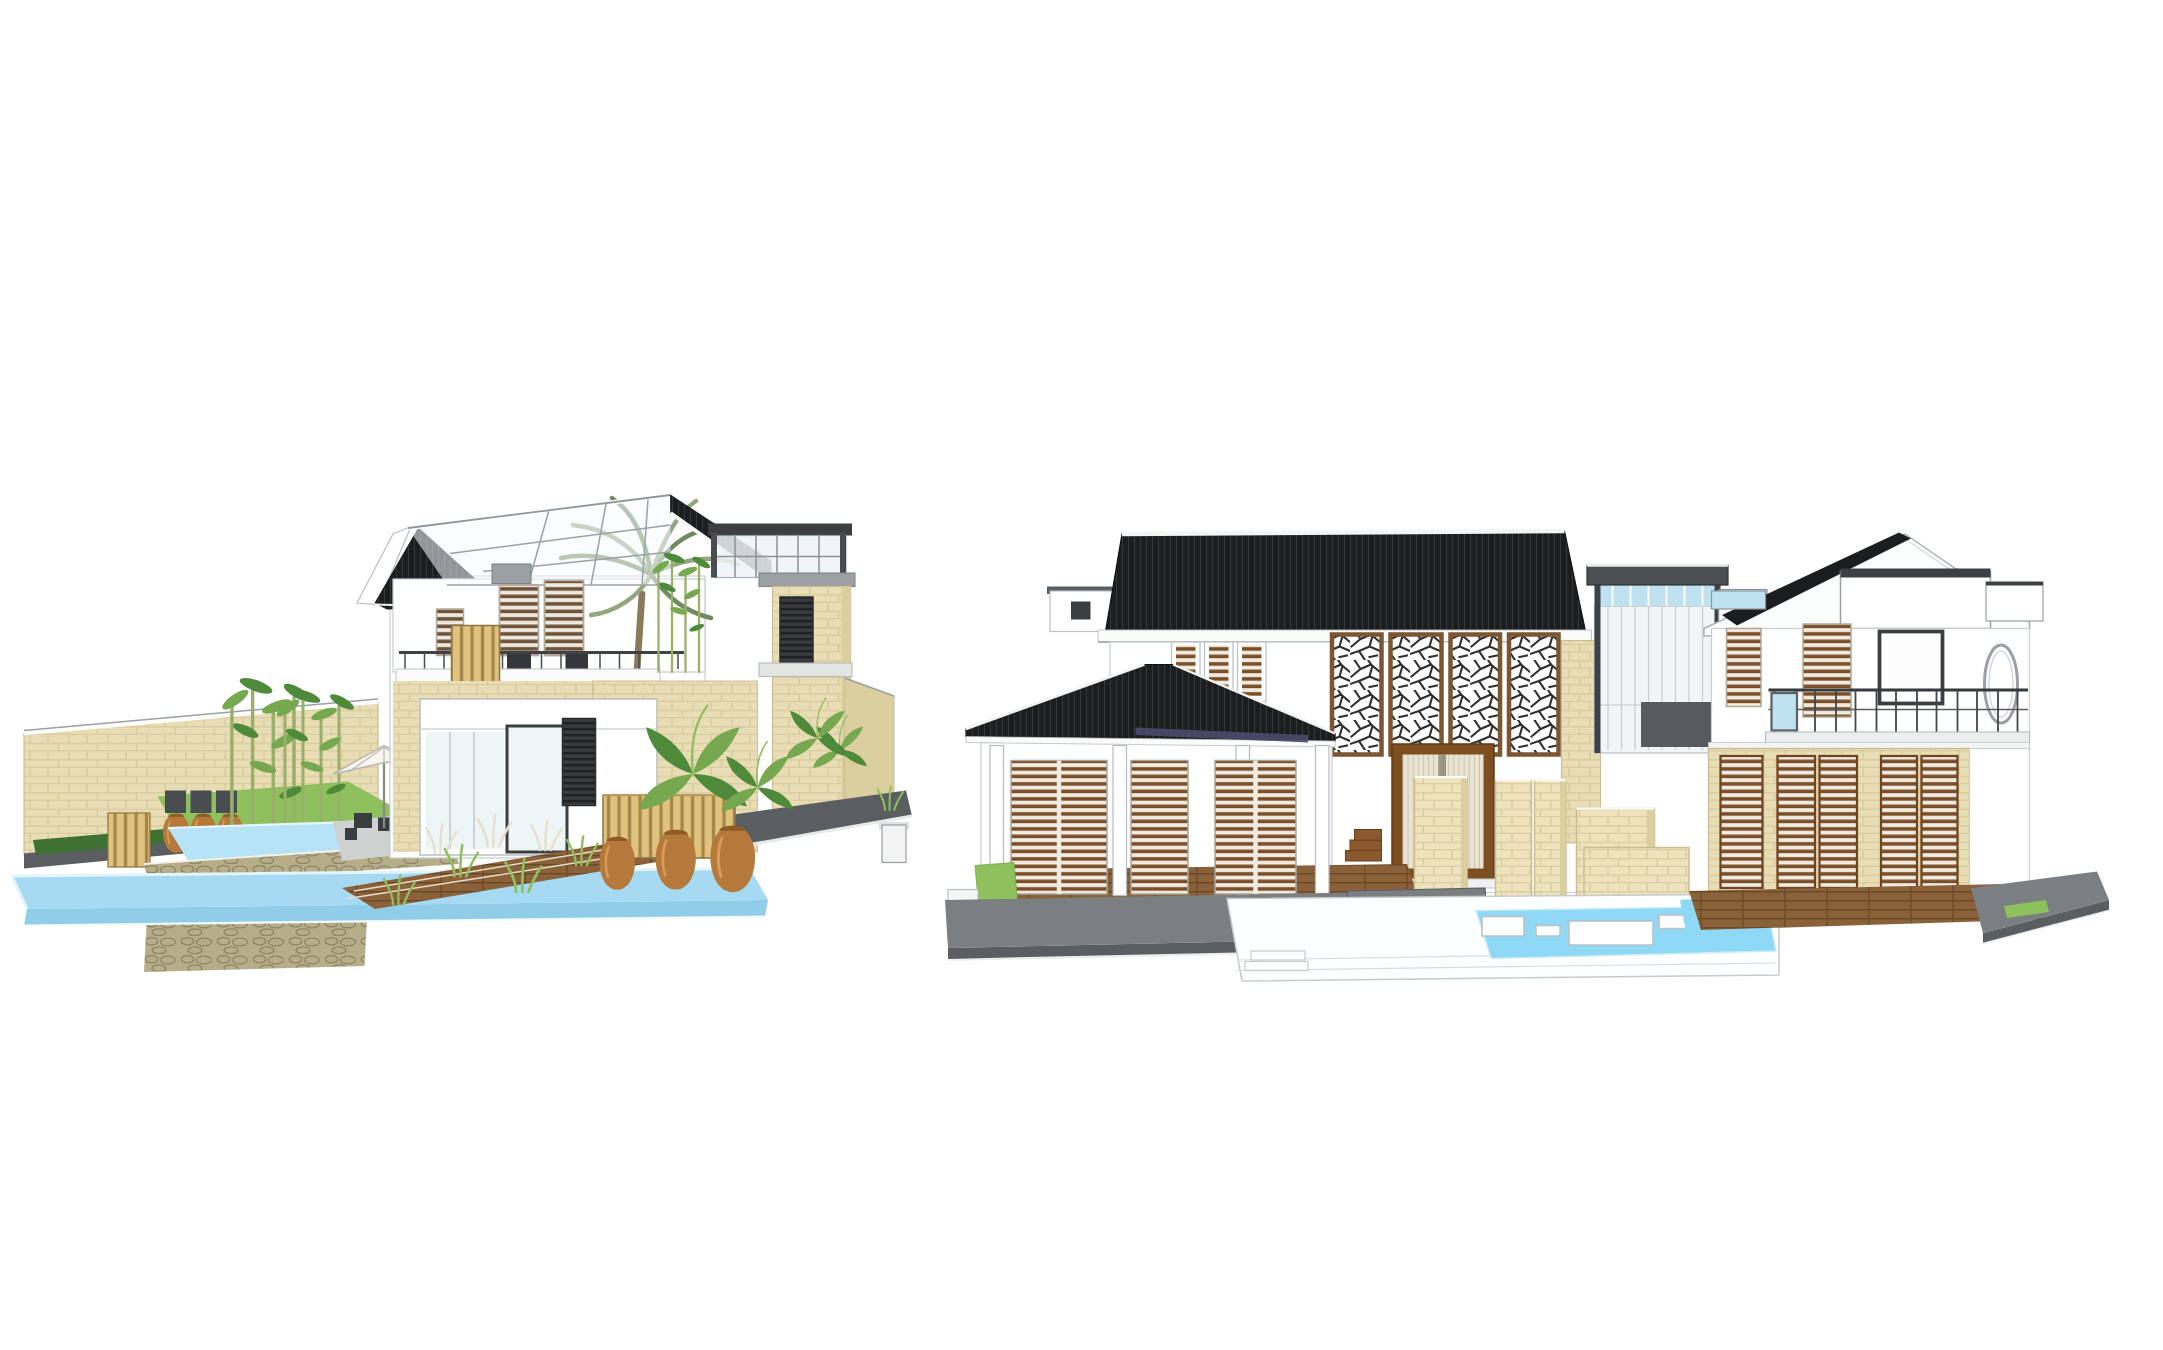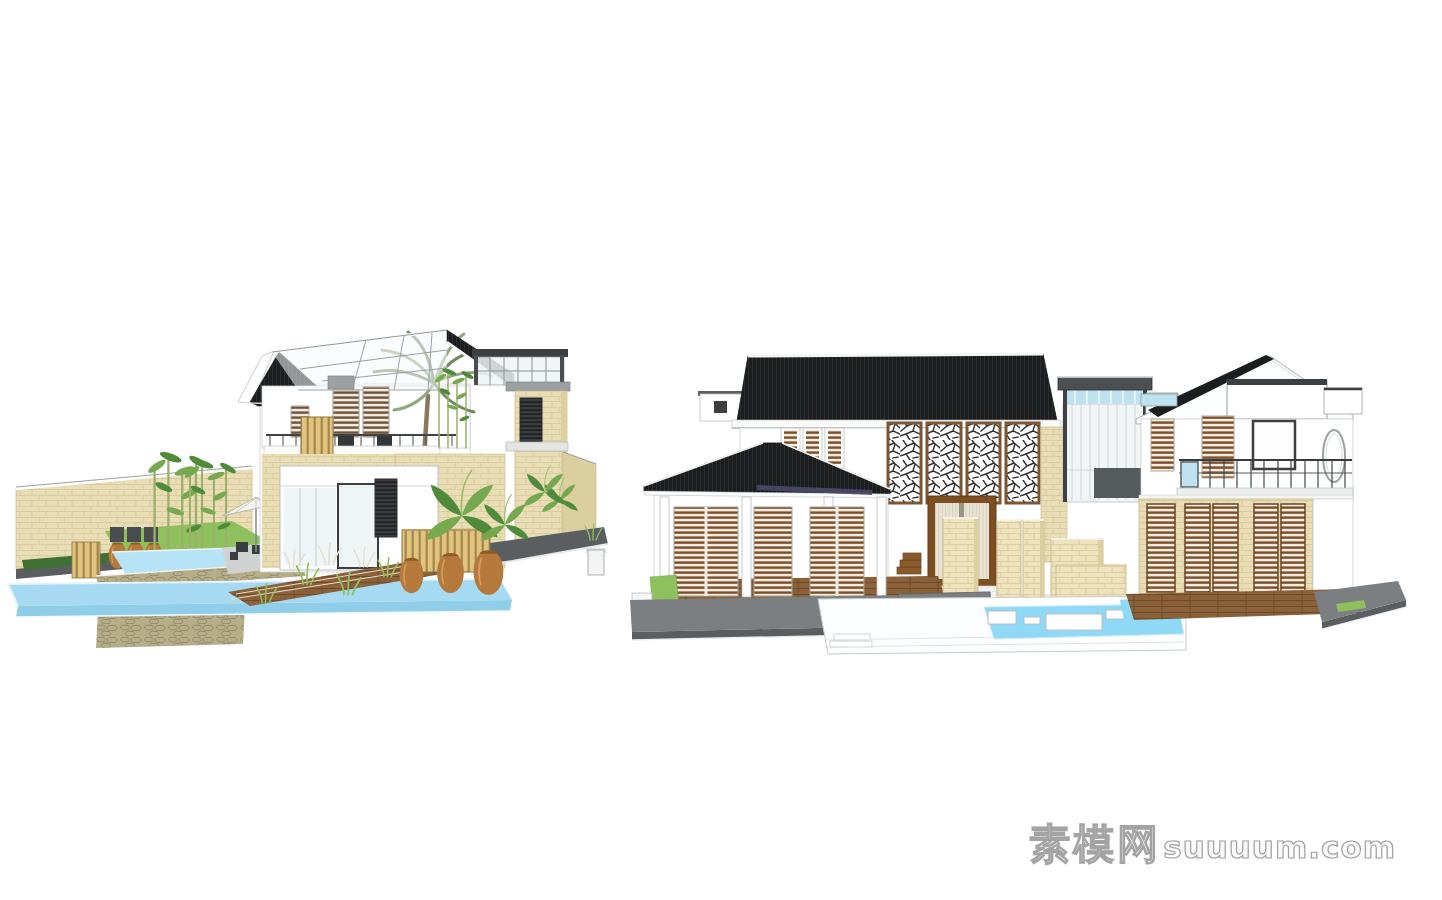--- a/index.html
+++ b/index.html
@@ -487,17 +487,13 @@
       <g>
         <polygon points="1314,592 1398,581 1406,600 1322,622" class="fGray"></polygon>
         <polygon points="1322,622 1406,600 1406,607 1322,629" class="fGray2"></polygon>
         <path d="M1322 629L1406 607" stroke="#eceeee" stroke-width="1.2"></path>
         <polygon points="1336,604 1364,600 1366,608 1338,612" class="fGrass"></polygon>
       </g>
     </g>
   </g>
 </svg>
 
-<div id="watermark">
-  <span class="cn">素模网</span>
-      <span class="lat">suuuum.com</span>
 </div>
-</div>
 
 </body></html>

